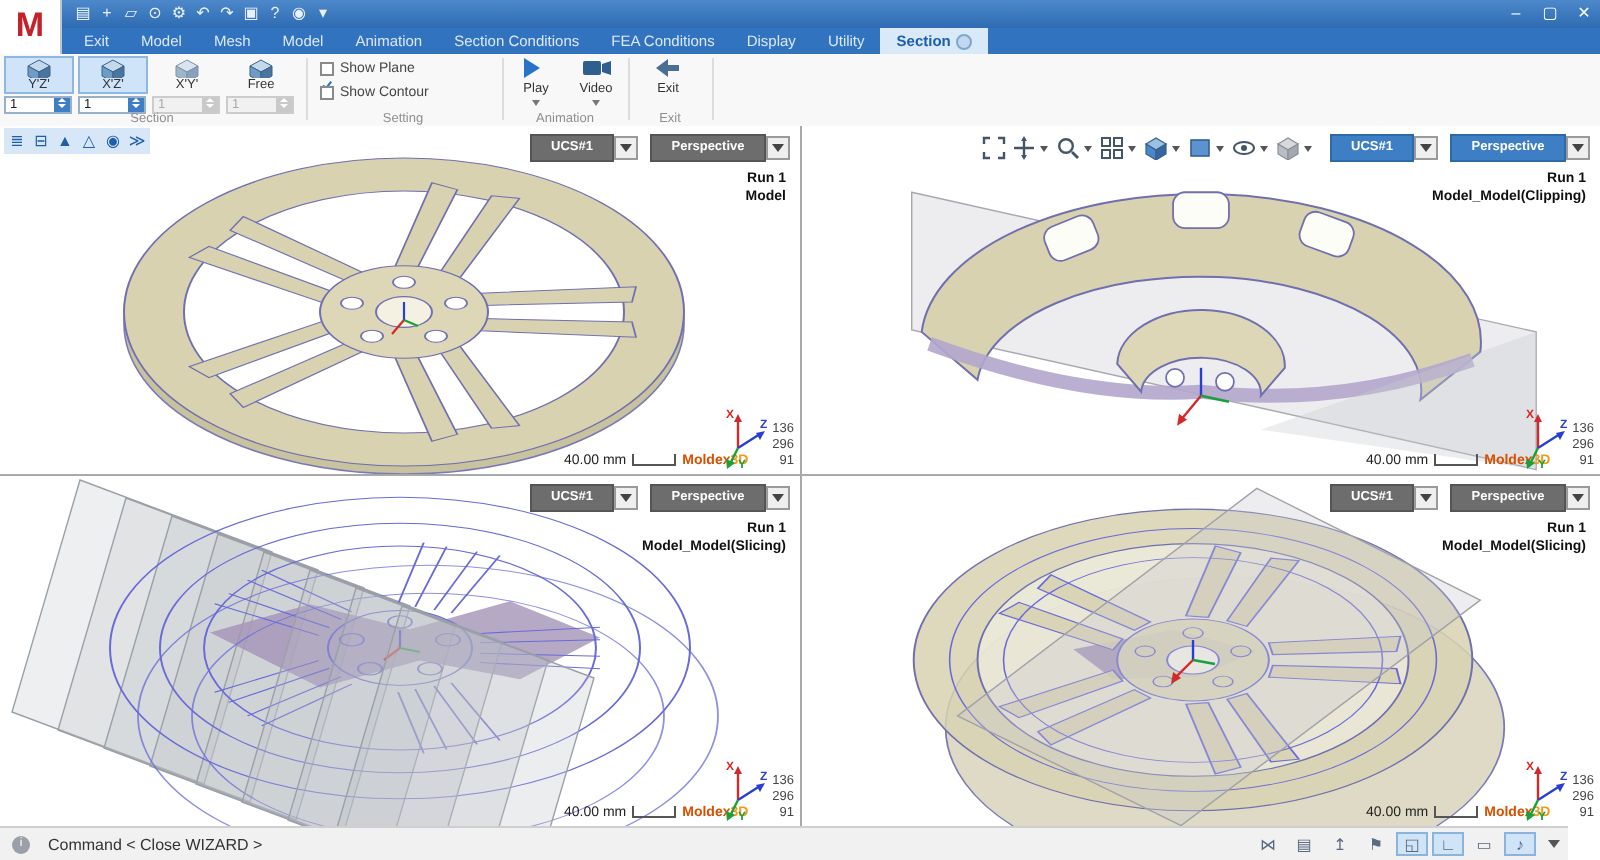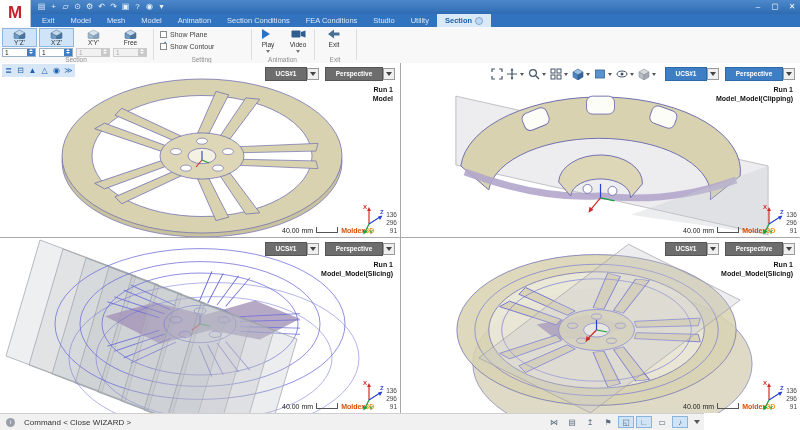--- a/index.html
+++ b/index.html
@@ -70,21 +70,21 @@
   .brand .a{color:#d94f00;}
   .brand .b{color:#f29a1e;}
   .vpaxis{position:absolute;right:3px;bottom:2px;display:flex;align-items:flex-end;z-index:4;}
   .axnums{text-align:right;font-size:6.5px;color:#444;line-height:8px;margin-left:1px;}
   .treebar{position:absolute;left:2px;top:1px;display:flex;gap:1px;background:#d7e7f7;padding:1px;z-index:6;}
   .ti{width:11px;height:11px;font-size:8px;line-height:11px;text-align:center;color:#1e5fa8;}
   .navbar{position:absolute;top:4px;right:142px;display:flex;align-items:center;gap:1px;z-index:6;}
   .ni{width:14px;height:13px;display:flex;align-items:center;justify-content:center;}
   .ncar{width:0;height:0;border:2.5px solid transparent;border-top:3px solid #555;margin:3px 2px 0 0;}
   
-  .statusbar{position:absolute;left:0;top:413px;width:704px;height:17px;background:#f1f1f1;
+  .statusbar{position:absolute;left:0;top:413px;width:784px;height:17px;background:#f1f1f1;
     border-top:1px solid #cfcfcf;box-sizing:border-box;}
   .sinfo{position:absolute;left:6px;top:4px;width:9px;height:9px;border-radius:50%;background:#9aa0a8;
     color:#fff;font-size:6px;line-height:9px;text-align:center;}
   .scmd{position:absolute;left:24px;top:4px;font-size:8px;color:#333;}
   .sicons{position:absolute;right:16px;top:2px;display:flex;gap:2px;}
   .si{width:16px;height:12px;font-size:8px;line-height:12px;text-align:center;color:#5a6b80;
     border:1px solid transparent;box-sizing:border-box;}
   .si.on{background:#cfe4f7;border-color:#8ab4dc;}
   .scar{position:absolute;right:4px;top:6px;width:0;height:0;border:3px solid transparent;border-top:4px solid #555;}
 </style>
@@ -118,21 +118,21 @@
 
   <div class="tabbar">
     <div class="tabs">
       <span class="tab">Exit</span>
       <span class="tab">Model</span>
       <span class="tab">Mesh</span>
       <span class="tab">Model</span>
       <span class="tab">Animation</span>
       <span class="tab">Section Conditions</span>
       <span class="tab">FEA Conditions</span>
-      <span class="tab">Studio</span>
+      <span class="tab">Display</span>
       <span class="tab">Utility</span>
       <span class="tab active">
         <span>Section</span>
         <span class="tabdot"></span>
       </span>
     </div>
   </div>
 
   <div class="ribbon">
 

